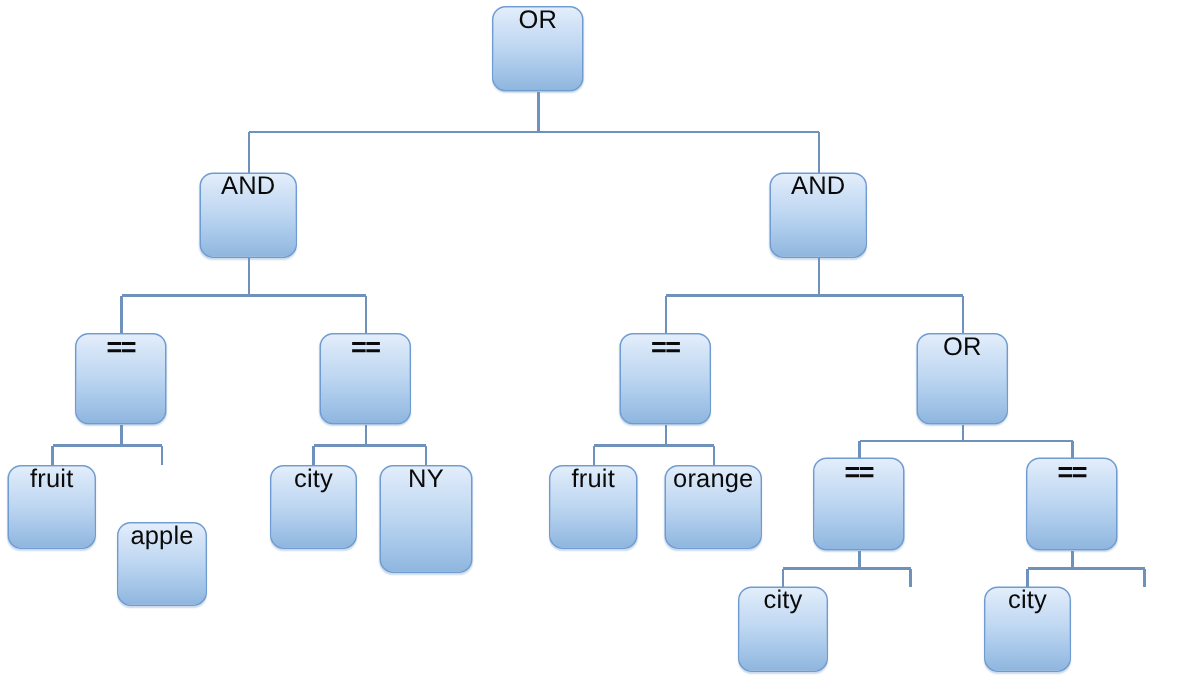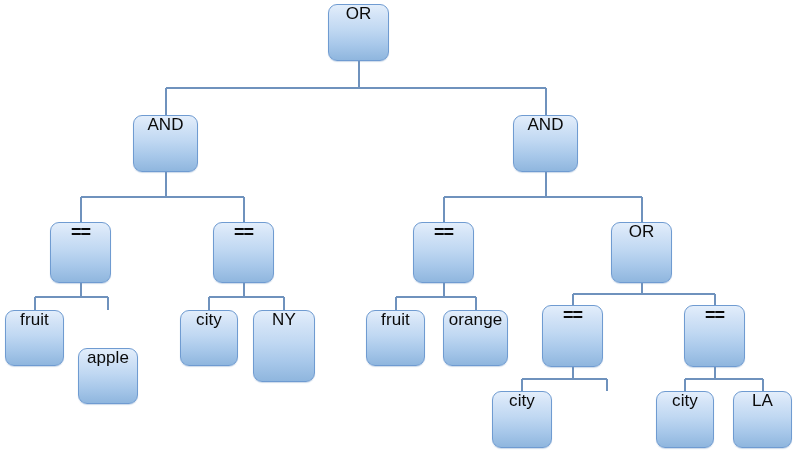--- a/index.html
+++ b/index.html
@@ -152,17 +152,14 @@
       </div>
       <div class="tree-node op-eq" style="left: 684px; top: 305px; width: 61px; height: 62px;">
         <span class="node-label">==</span>
       </div>
       <div class="tree-node leaf" style="left: 492px; top: 391px; width: 60px; height: 57px;">
         <span class="node-label">city</span>
       </div>
       <div class="tree-node leaf" style="left: 656px; top: 391px; width: 58px; height: 57px;">
         <span class="node-label">city</span>
       </div>
-      <div class="tree-node leaf" style="left: 733px; top: 391px; width: 59px; height: 57px;">
-        <span class="node-label">LA</span>
-      </div>
     </div>
 </div>
 
 </body></html>

